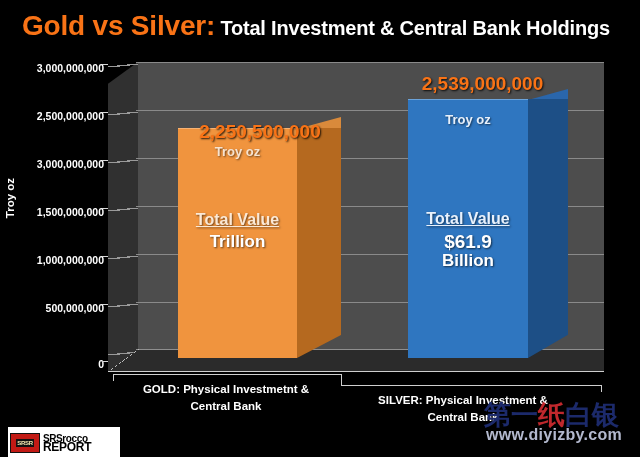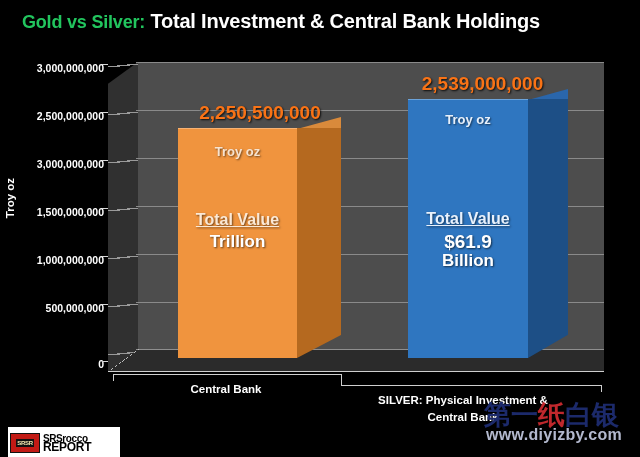--- a/index.html
+++ b/index.html
@@ -21,23 +21,23 @@
   #chart-title {
     position: absolute;
     left: 22px;
     top: 10px;
     width: 610px;
     height: 32px;
     white-space: nowrap;
     letter-spacing: -0.2px;
   }
   #chart-title .t-main {
-    font-size: 18px;
-    font-weight: bold;
-    color: #22c55e;
+    font-size: 28px;
+    font-weight: bold;
+    color: #f97316;
   }
   #chart-title .t-sub {
     font-size: 20px;
     font-weight: bold;
     color: #ffffff;
   }
 
   
   #plot-area {
     position: absolute;
@@ -453,21 +453,21 @@
     <div class="axis-tick" style="left:-6px; top:242px;"></div>
     <div class="axis-tick" style="left:-6px; top:299px;"></div>
   </div>
 
   <div id="bar-gold" class="bar3d">
     <div class="bar-top"></div>
     <div class="bar-side"></div>
     <div class="bar-front"></div>
   </div>
 
-  <div class="bar-label-wrap" style="left:160px; top:102px; width:200px;">
+  <div class="bar-label-wrap" style="left:160px; top:121px; width:200px;">
     <span class="val-above">2,250,500,000</span>
   </div>
   <div class="bar-label-wrap" style="left:178px; top:142px; width:119px;">
     <span class="troy-oz">Troy oz</span>
   </div>
   <div class="bar-label-wrap" style="left:178px; top:211px; width:119px;">
     <span class="tv-label">Total Value</span>
   </div>
   <div class="bar-label-wrap" style="left:178px; top:233px; width:119px;">
     <div class="tv-unit">Trillion</div>
@@ -493,20 +493,21 @@
     <div class="tv-unit">Billion</div>
   </div>
 
   <div class="cat-sep" style="left:113px; top:374px; width:1px; height:7px;"></div>
   <div class="cat-sep" style="left:113px; top:374px; width:228px; height:1px;"></div>
   <div class="cat-sep" style="left:341px; top:374px; width:1px; height:12px;"></div>
   <div class="cat-sep" style="left:341px; top:385px; width:261px; height:1px;"></div>
   <div class="cat-sep" style="left:601px; top:385px; width:1px; height:7px;"></div>
 
   <div class="cat-label" id="cat-gold">
+    <div>GOLD: Physical Investmetnt &amp;</div>
     <div>Central Bank</div>
   </div>
   <div class="cat-label" id="cat-silver">
     <div>SILVER: Physical Investment &amp;</div>
     <div>Central Bank</div>
   </div>
 
   <div id="logo">
     <div id="logo-mark">
       <span>SRSR</span>

